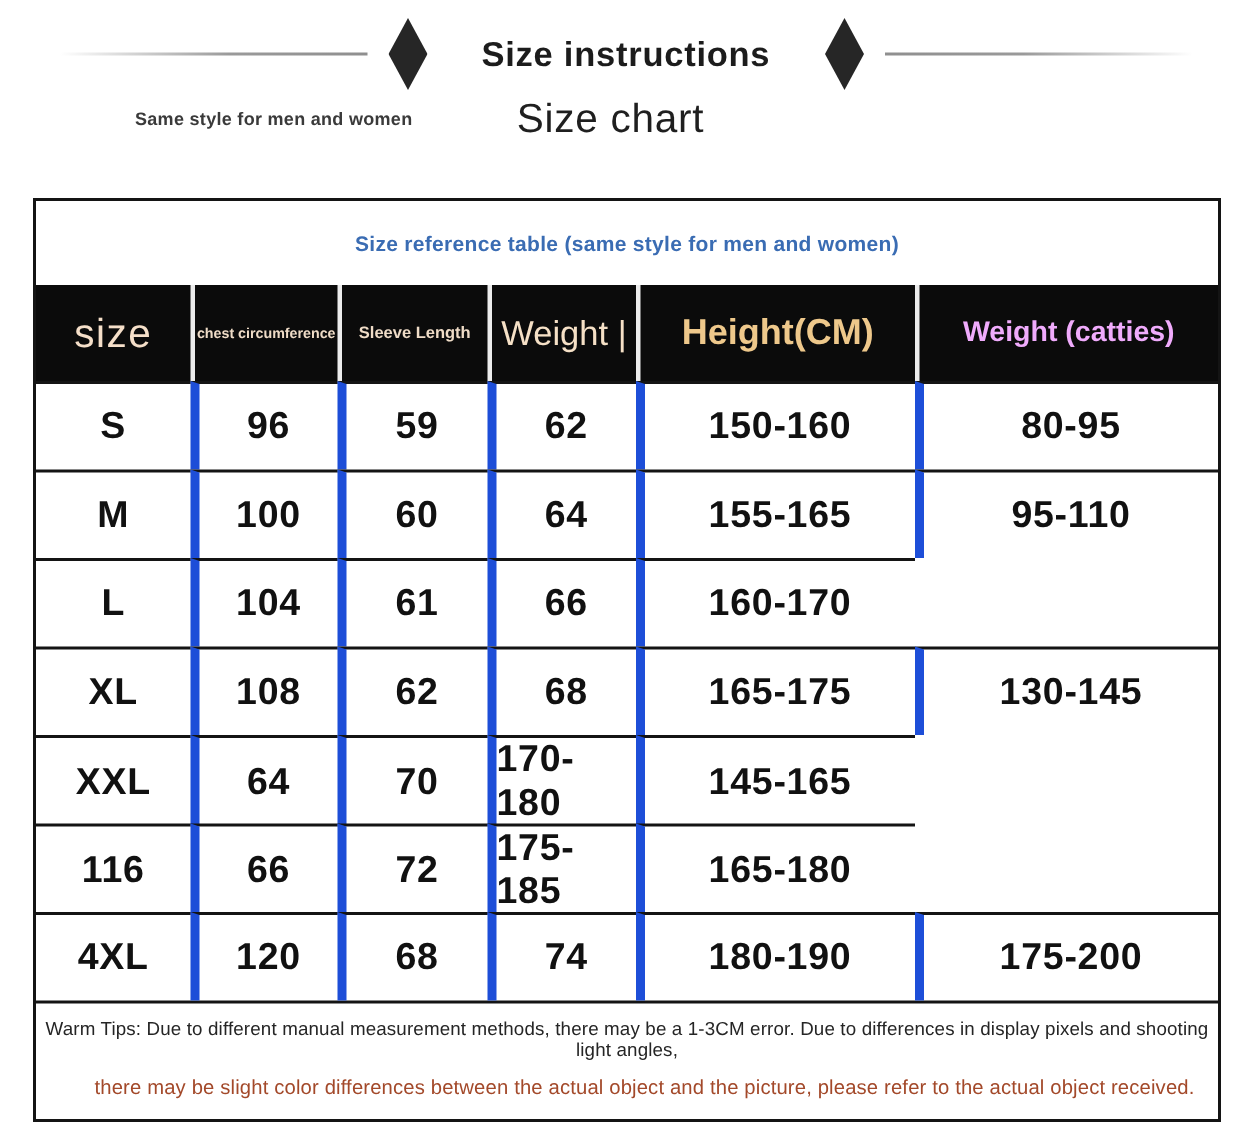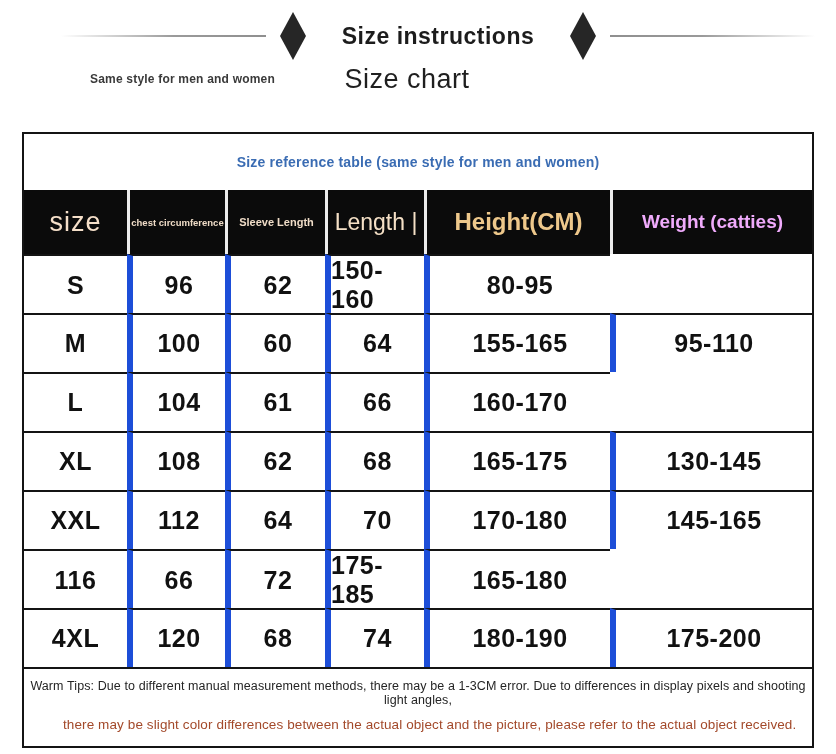--- a/index.html
+++ b/index.html
@@ -12,21 +12,20 @@
     position: relative;
     overflow: hidden;
   }
 
   
   .banner {
     margin-top: 14px;
     height: 44px;
     display: flex;
     align-items: center;
-    justify-content: center;
     padding-left: 40px;
   }
   .banner-line {
     height: 2px;
     width: 205px;
     flex: 0 0 auto;
   }
   .banner-line.left  { background: linear-gradient(to right, rgba(170,170,170,0), #9a9a9a 55%, #8f8f8f); }
   .banner-line.right { background: linear-gradient(to left,  rgba(170,170,170,0), #9a9a9a 55%, #8f8f8f); }
   .diamond {
@@ -180,28 +179,29 @@
 <div class="size-table">
 
   <div class="caption-row">
     <span class="caption-text">Size reference table (same style for men and women)</span>
   </div>
 
   <div class="grid-row head-row">
     <div class="head-cell hc-size">size</div>
     <div class="head-cell hc-chest">chest circumference</div>
     <div class="head-cell hc-sleeve">Sleeve Length</div>
-    <div class="head-cell hc-length">Length |</div>
+    <div class="head-cell hc-length">Weight |</div>
     <div class="head-cell hc-height">Height(CM)</div>
     <div class="head-cell hc-weight">Weight (catties)</div>
   </div>
 
   <div class="grid-row data-row">
     <div class="data-cell">S</div>
     <div class="data-cell">96</div>
+    <div class="data-cell">59</div>
     <div class="data-cell">62</div>
     <div class="data-cell">150-160</div>
     <div class="data-cell">80-95</div>
   </div>
 
   <div class="grid-row data-row">
     <div class="data-cell">M</div>
     <div class="data-cell">100</div>
     <div class="data-cell">60</div>
     <div class="data-cell">64</div>
@@ -221,21 +221,20 @@
     <div class="data-cell">XL</div>
     <div class="data-cell">108</div>
     <div class="data-cell">62</div>
     <div class="data-cell">68</div>
     <div class="data-cell">165-175</div>
     <div class="data-cell">130-145</div>
   </div>
 
   <div class="grid-row data-row">
     <div class="data-cell">XXL</div>
-    <div class="data-cell">112</div>
     <div class="data-cell">64</div>
     <div class="data-cell">70</div>
     <div class="data-cell">170-180</div>
     <div class="data-cell">145-165</div>
   </div>
 
   <div class="grid-row data-row">
     <div class="data-cell">116</div>
     <div class="data-cell">66</div>
     <div class="data-cell">72</div>

